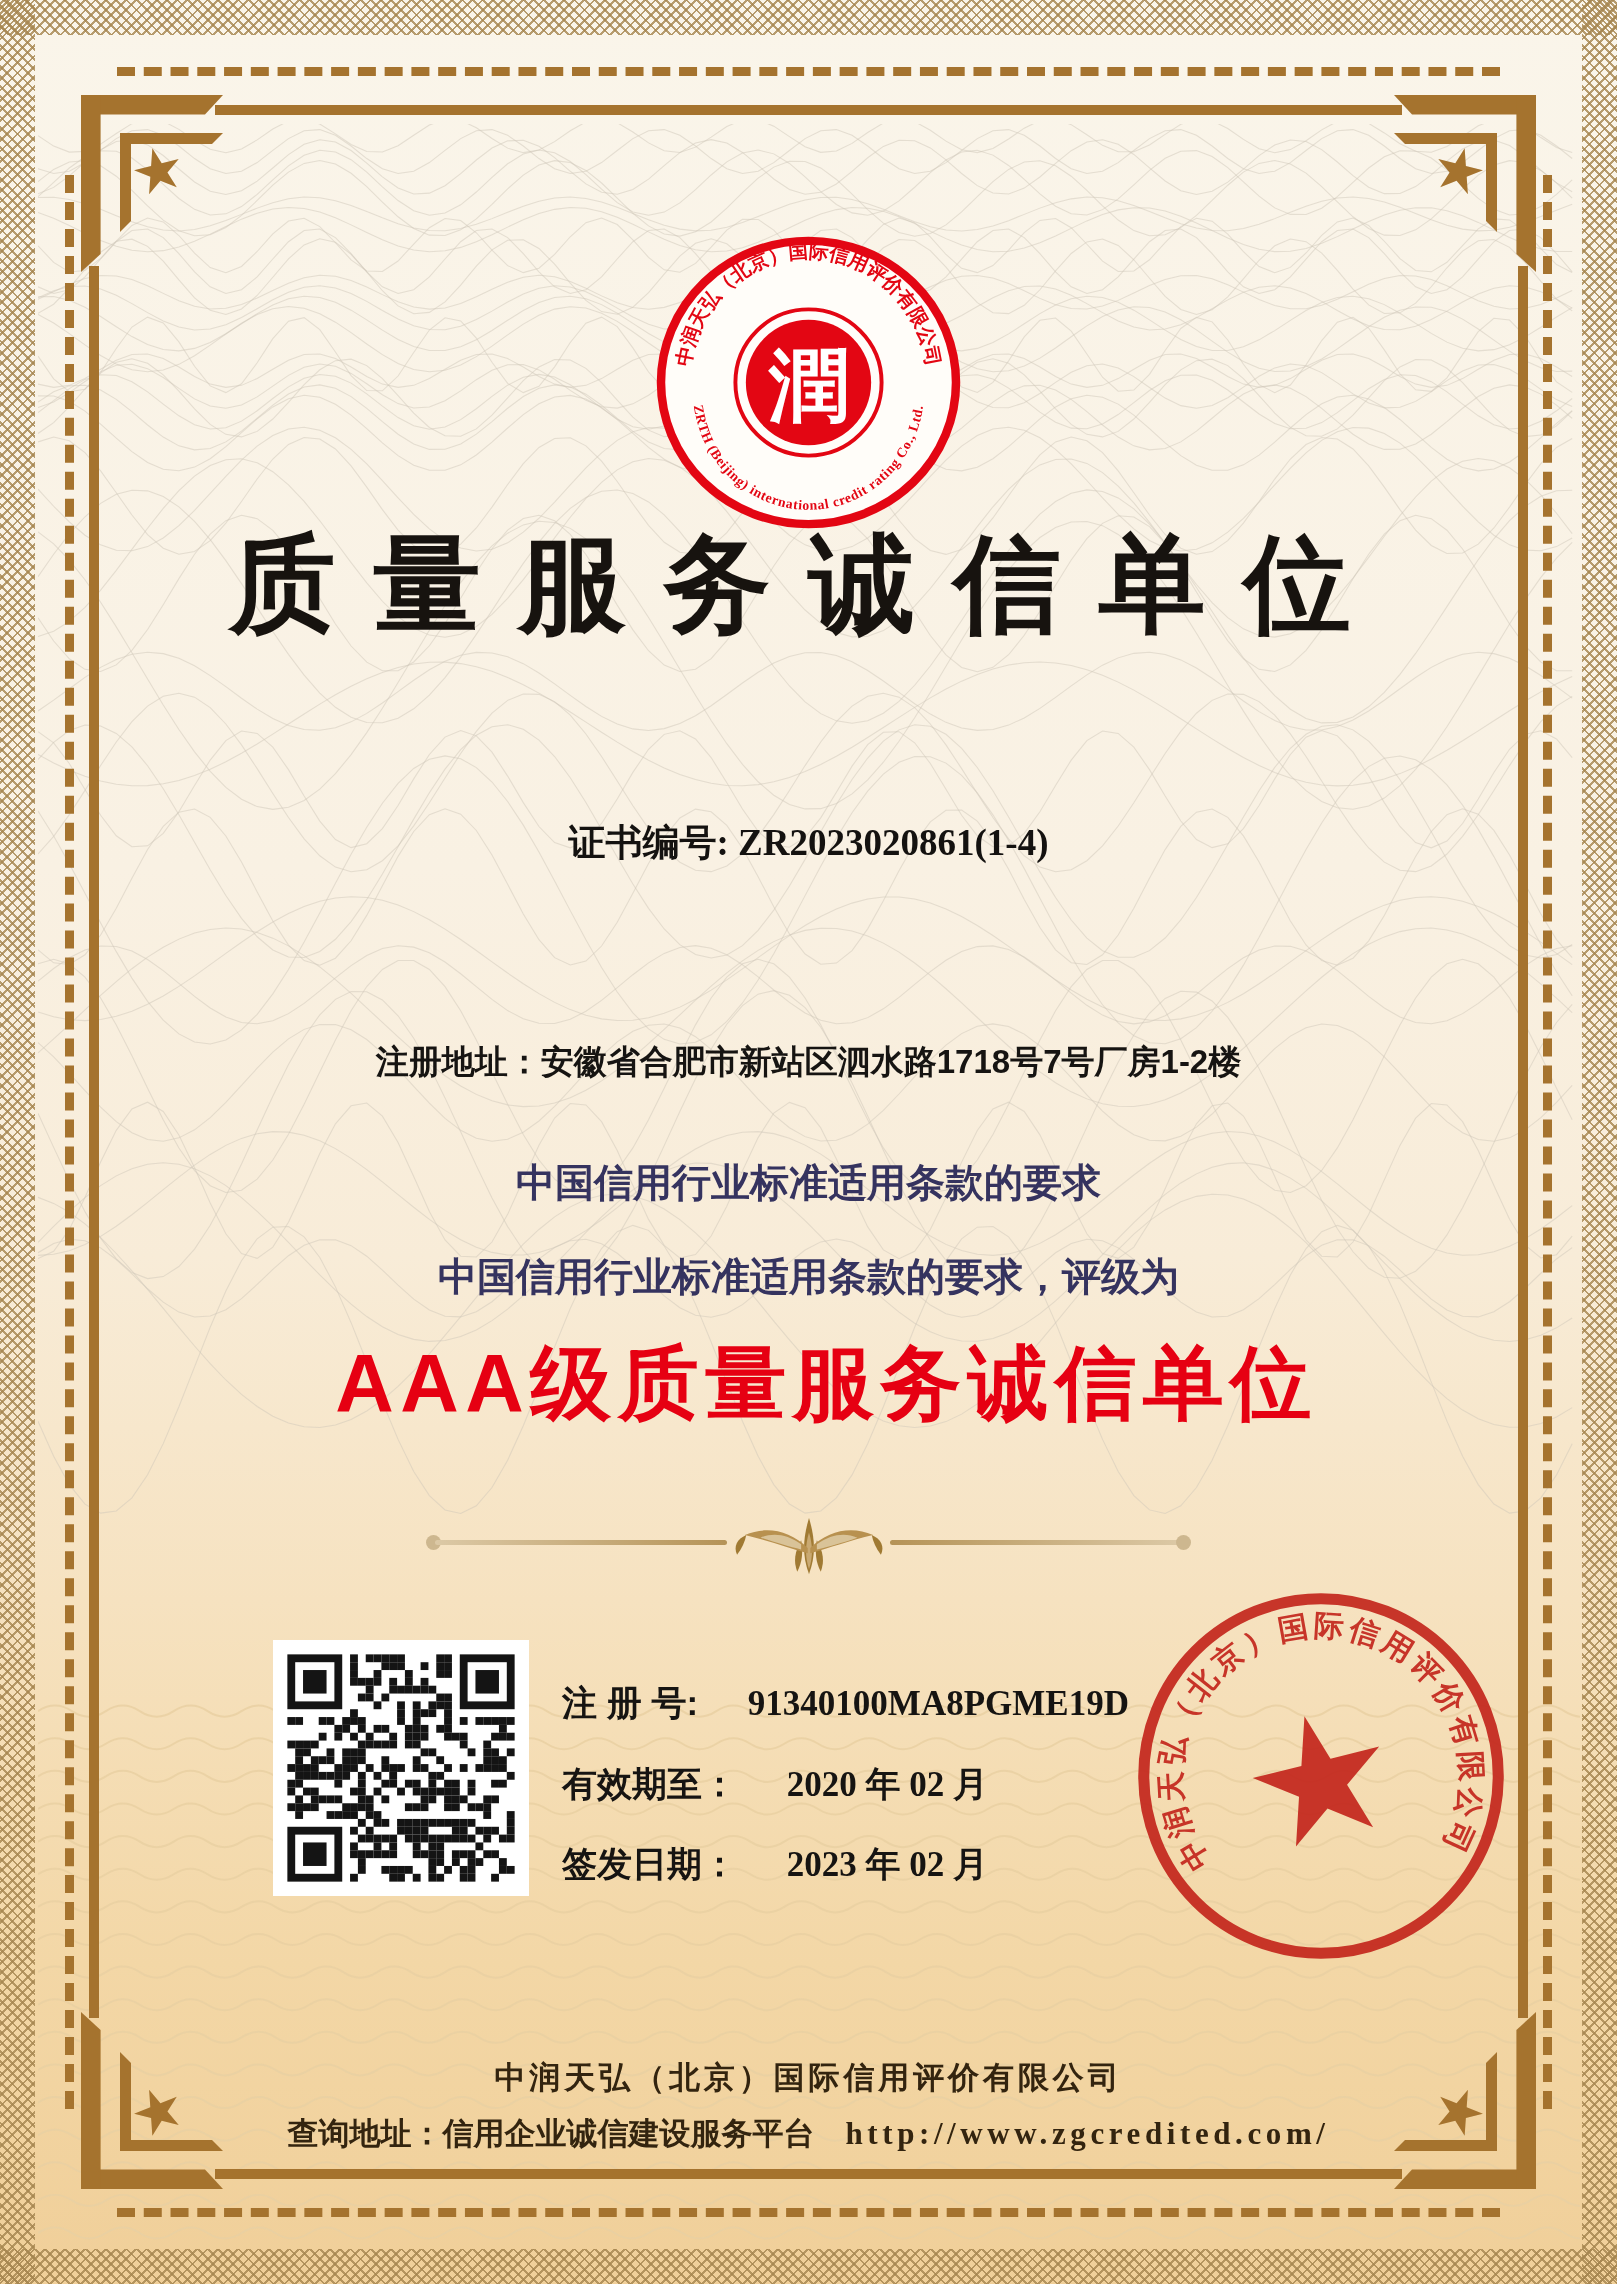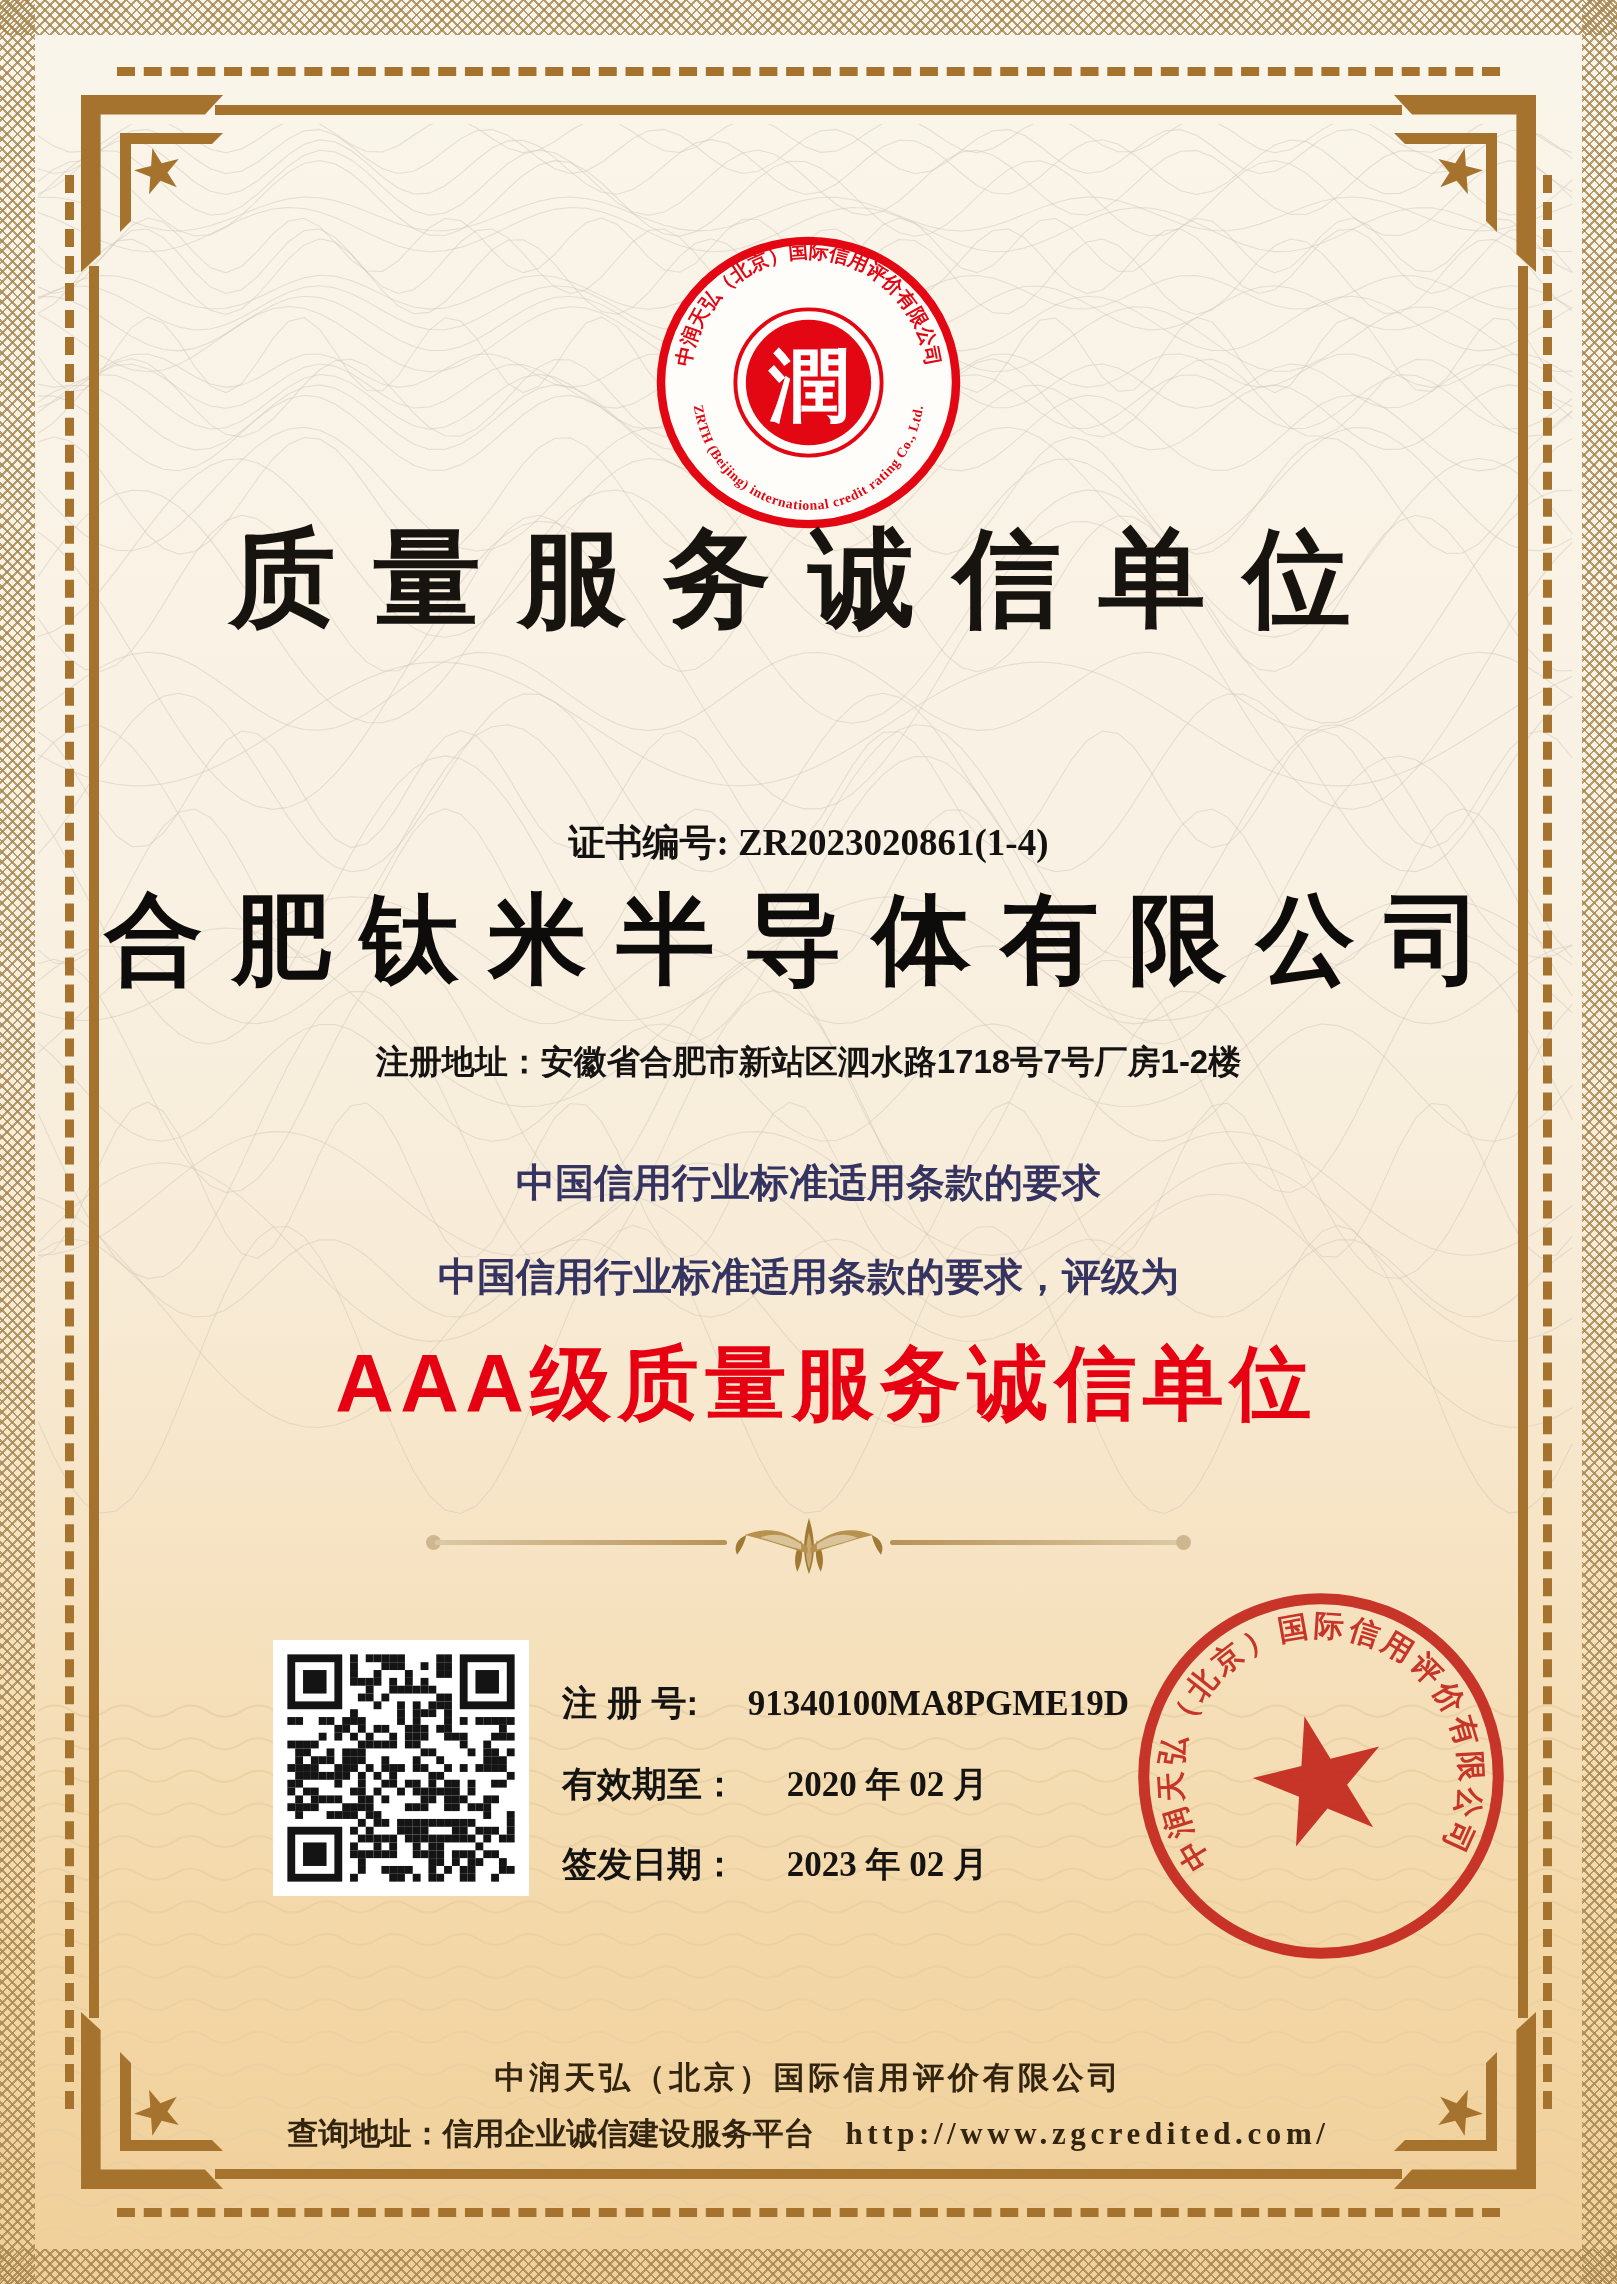--- a/index.html
+++ b/index.html
@@ -41,21 +41,21 @@
   .c-out-v{position:absolute;left:0;top:0;width:19.6px;height:177px;background:var(--brown);
     clip-path:polygon(0 0,19.6px 0,19.6px 159px,0 177px);}
   .c-in-h{position:absolute;left:39px;top:38px;width:103px;height:11px;background:var(--brown);
     clip-path:polygon(0 0,103px 0,92px 11px,0 11px);}
   .c-in-v{position:absolute;left:39px;top:38px;width:11px;height:99px;background:var(--brown);
     clip-path:polygon(0 0,11px 0,11px 88px,0 99px);}
   .c-star{position:absolute;left:50px;top:46px;font-size:60px;line-height:1;color:var(--brown);
     transform:rotate(-14deg);}
   
   .center{position:absolute;left:0;right:0;text-align:center;}
-  .title1{top:522px;font-family:Liberation Sans, sans-serif;font-weight:900;font-size:107px;
+  .title1{top:537px;font-family:Liberation Mono, monospace;font-weight:900;font-size:107px;
     letter-spacing:38px;color:#17130f;line-height:1.05;}
   .title2{top:646px;font-family:"Liberation Serif",serif;font-weight:900;font-size:89px;
     letter-spacing:26px;color:#17130f;line-height:1.05;}
   .certno{top:818px;font-family:"Liberation Serif",serif;font-weight:700;font-size:37px;color:#141210;}
   .company{top:888px;font-weight:900;font-size:98px;letter-spacing:30px;color:#0e0c0a;line-height:1.05;}
   .address{top:1040px;font-weight:700;font-size:33px;color:#161412;}
   .stline1{top:1156px;font-size:39px;font-weight:600;color:var(--navy);}
   .stline2{top:1250px;font-size:39px;font-weight:600;color:var(--navy);}
   .rating{top:1341px;font-size:81px;font-weight:900;letter-spacing:6.5px;color:var(--red);line-height:1.05;margin-left:36px;}
   
@@ -210,21 +210,20 @@
     <circle cx="235" cy="226" r="112" fill="none" stroke="#e30613" stroke-width="6"></circle>
     <circle cx="235" cy="226" r="96" fill="#e30613"></circle>
     <text x="235" y="232" font-size="122" font-weight="bold" fill="#ffffff" font-family="Liberation Serif, serif" text-anchor="middle" dominant-baseline="central">潤</text>
   </svg>
 
   <div class="center title1">质量服务诚信单位</div>
   <div class="center certno">
     <span>证书编号:</span>
     <span>ZR2023020861(1-4)</span>
   </div>
-  <div class="center company">合肥钛米半导体有限公司</div>
   <div class="center address">
     <span>注册地址：</span><span>安徽省合肥市新站区泗水路1718号7号厂房1-2楼</span>
   </div>
 
   <div class="center stline1">中国信用行业标准适用条款的要求</div>
   <div class="center stline2">中国信用行业标准适用条款的要求，评级为</div>
   <div class="center rating">AAA级质量服务诚信单位</div>
 
   <div class="divider">
     <div class="div-dot l"></div>

